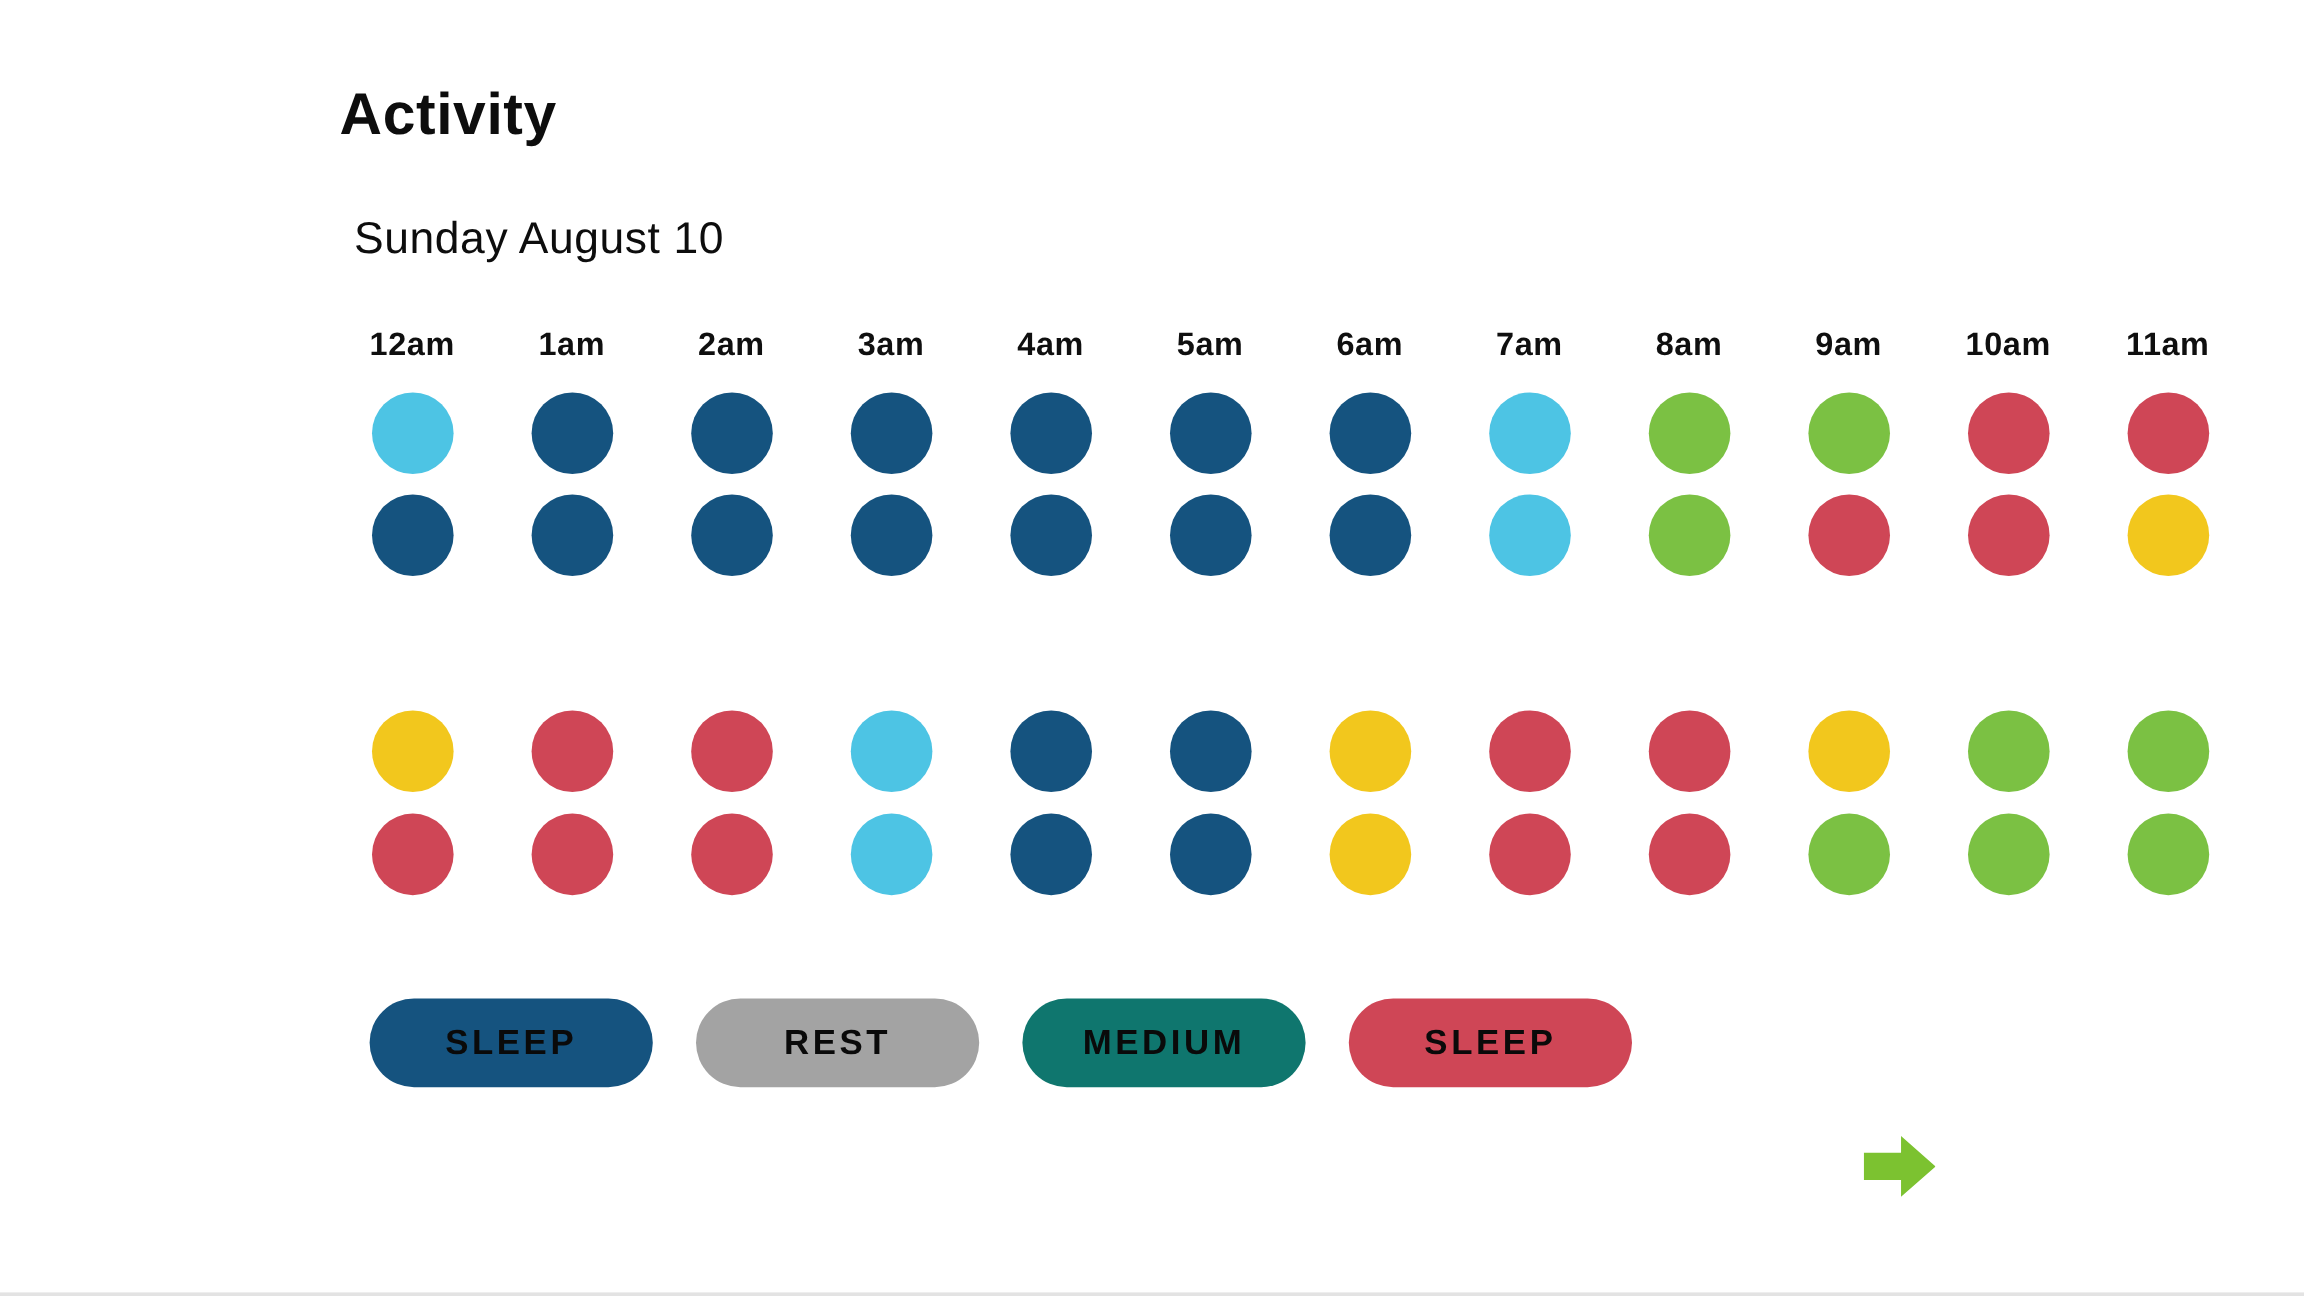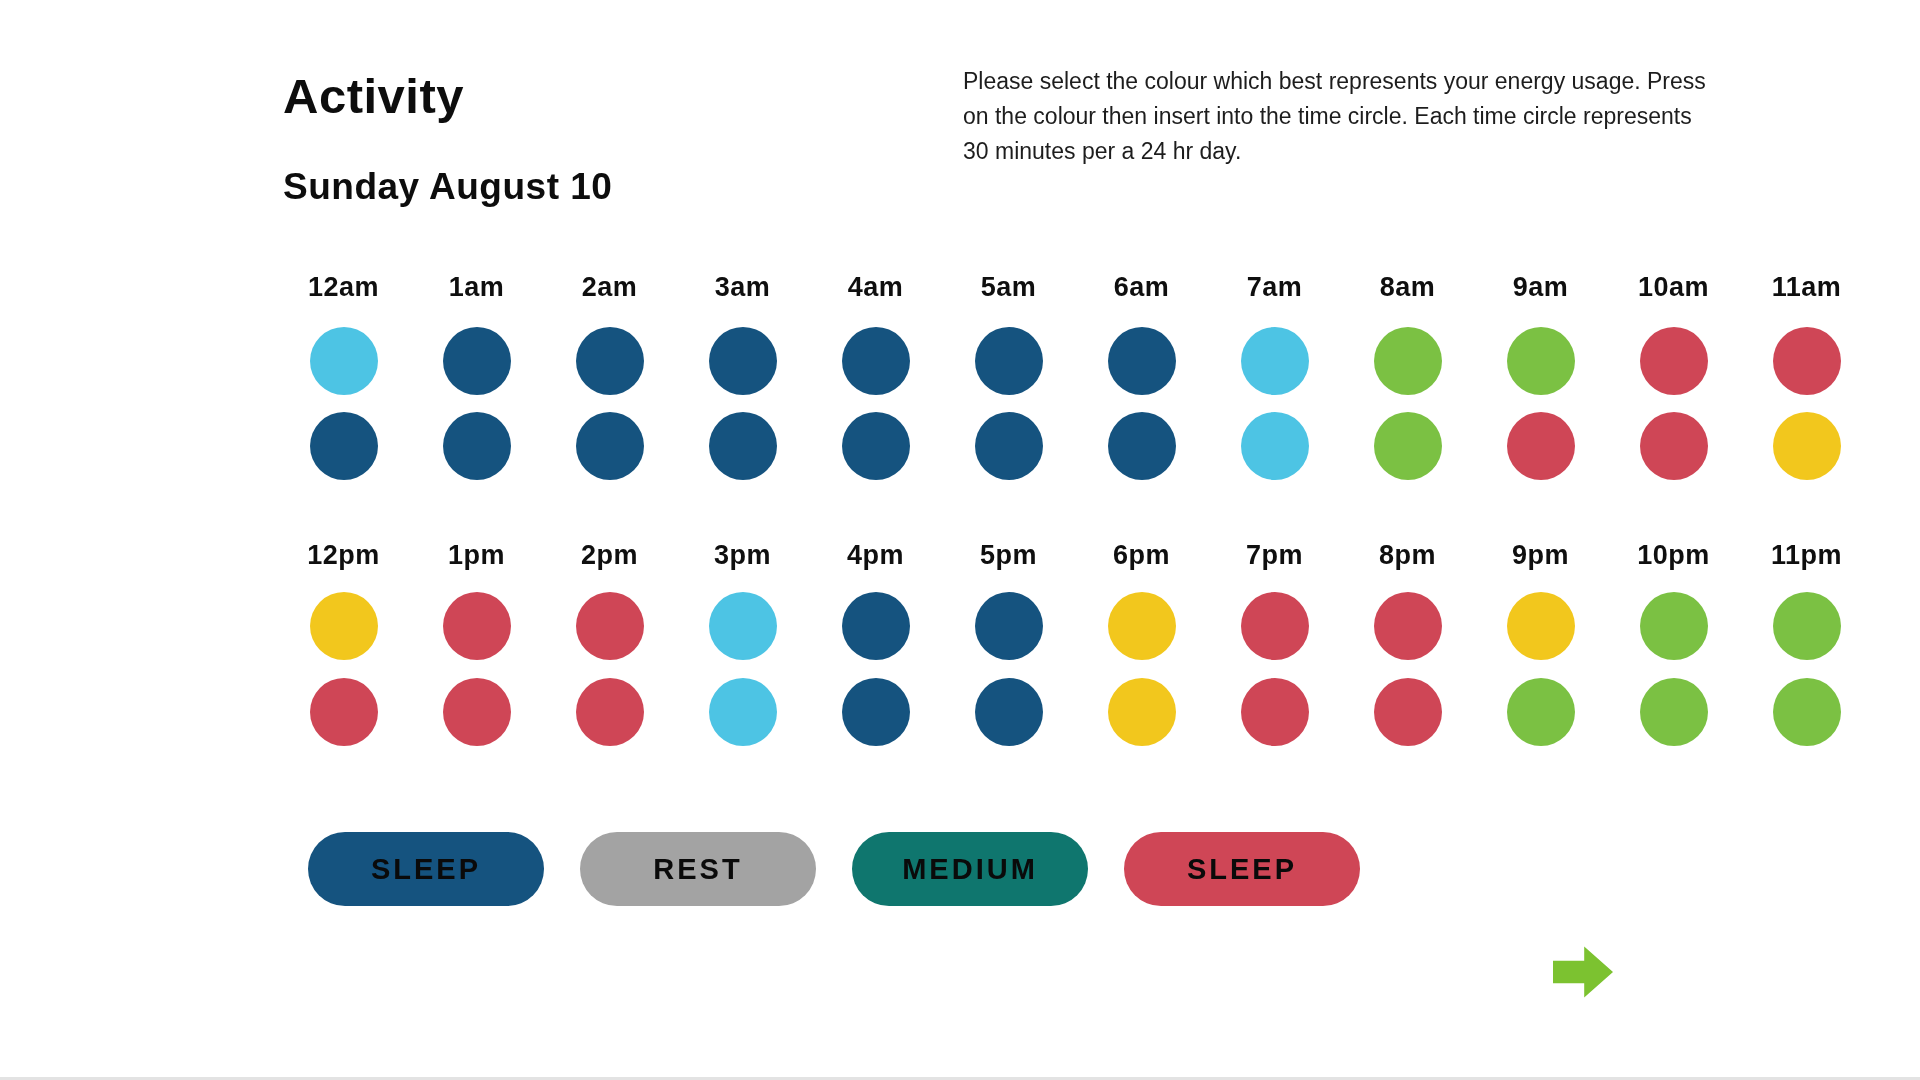--- a/index.html
+++ b/index.html
@@ -20,23 +20,23 @@
     font-size: 49px;
     font-weight: 700;
     letter-spacing: 0.5px;
     color: #0d0d0d;
     text-align: center;
   }
   .date-heading {
     position: absolute;
     left: 283px;
     top: 166px;
-    margin: 0;
+    margin: 12px;
     font-size: 37px;
-    font-weight: 700;
+    font-weight: 400;
     letter-spacing: 0.5px;
     color: #0d0d0d;
   }
   .instructions {
     position: absolute;
     left: 963px;
     top: 64px;
     width: 755px;
     margin: 0;
     font-size: 23px;
@@ -101,21 +101,20 @@
     background: #e3e3e3;
   }
 </style>
 </head>
 <body>
 
 <div class="canvas">
 
   <h1 class="page-title">Activity</h1>
   <h2 class="date-heading">Sunday August 10</h2>
-  <p class="instructions">Please select the colour which best represents your energy usage. Press on the colour then insert into the time circle. Each time circle represents 30 minutes per a 24 hr day.</p>
 
   <div class="hours-grid" id="am-labels" style="top:272px">
       <div class="hour-label">12am</div>
       <div class="hour-label">1am</div>
       <div class="hour-label">2am</div>
       <div class="hour-label">3am</div>
       <div class="hour-label">4am</div>
       <div class="hour-label">5am</div>
       <div class="hour-label">6am</div>
       <div class="hour-label">7am</div>
@@ -194,34 +193,20 @@
         <div class="circle" style="background: rgb(207, 70, 86);"></div>
       </div>
       <div class="circle-cell">
         <div class="circle" style="background: rgb(207, 70, 86);"></div>
       </div>
       <div class="circle-cell">
         <div class="circle" style="background: rgb(242, 199, 29);"></div>
       </div>
     </div>
 
-  <div class="hours-grid" id="pm-labels" style="top:540px">
-      <div class="hour-label">12pm</div>
-      <div class="hour-label">1pm</div>
-      <div class="hour-label">2pm</div>
-      <div class="hour-label">3pm</div>
-      <div class="hour-label">4pm</div>
-      <div class="hour-label">5pm</div>
-      <div class="hour-label">6pm</div>
-      <div class="hour-label">7pm</div>
-      <div class="hour-label">8pm</div>
-      <div class="hour-label">9pm</div>
-      <div class="hour-label">10pm</div>
-      <div class="hour-label">11pm</div>
-    </div>
   <div class="hours-grid" id="pm-row1" style="top:592px">
       <div class="circle-cell">
         <div class="circle" style="background: rgb(242, 199, 29);"></div>
       </div>
       <div class="circle-cell">
         <div class="circle" style="background: rgb(207, 70, 86);"></div>
       </div>
       <div class="circle-cell">
         <div class="circle" style="background: rgb(207, 70, 86);"></div>
       </div>

